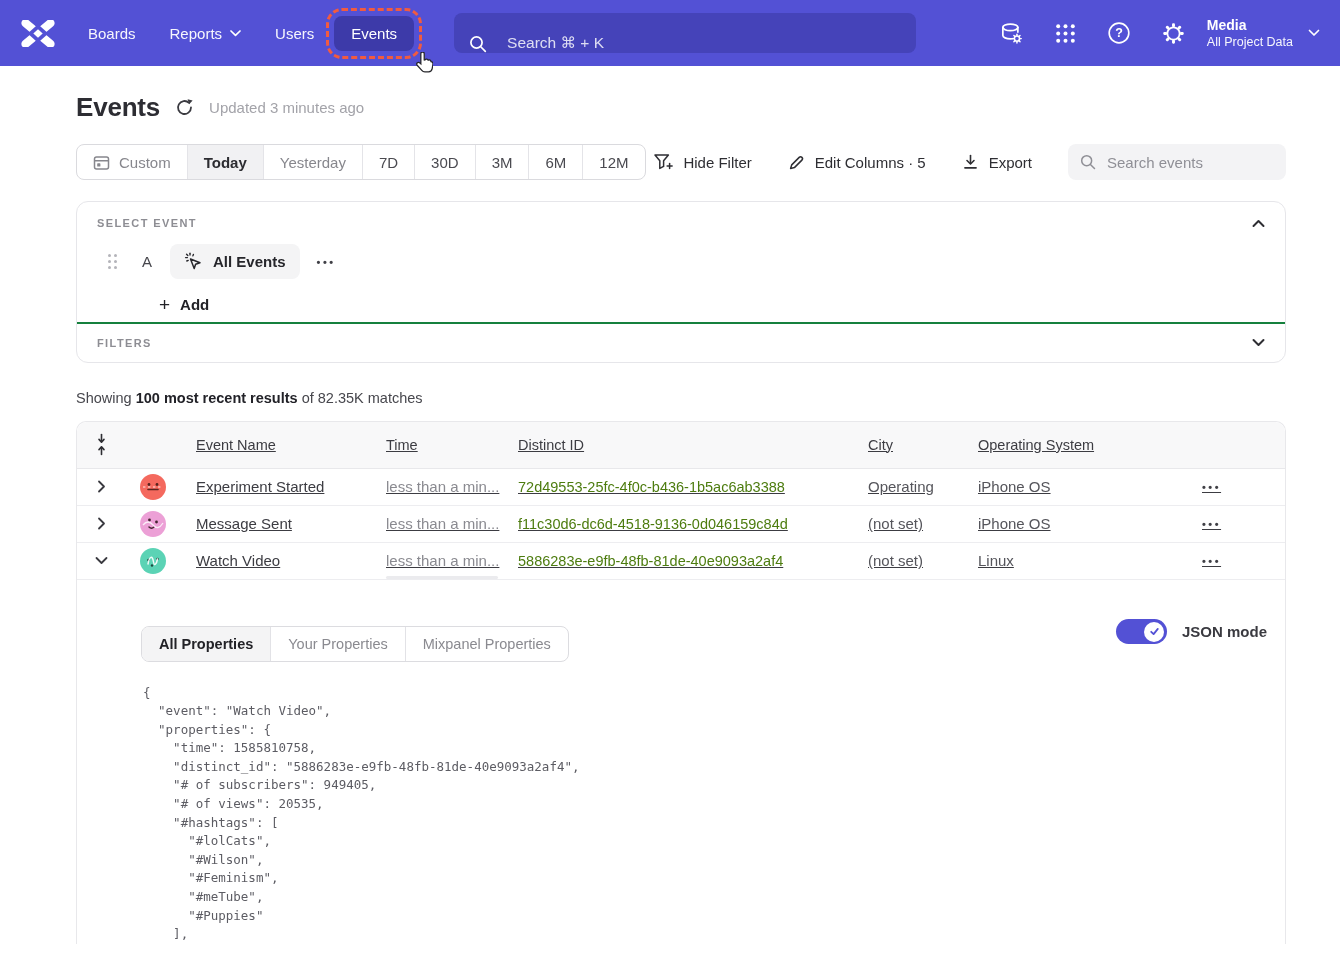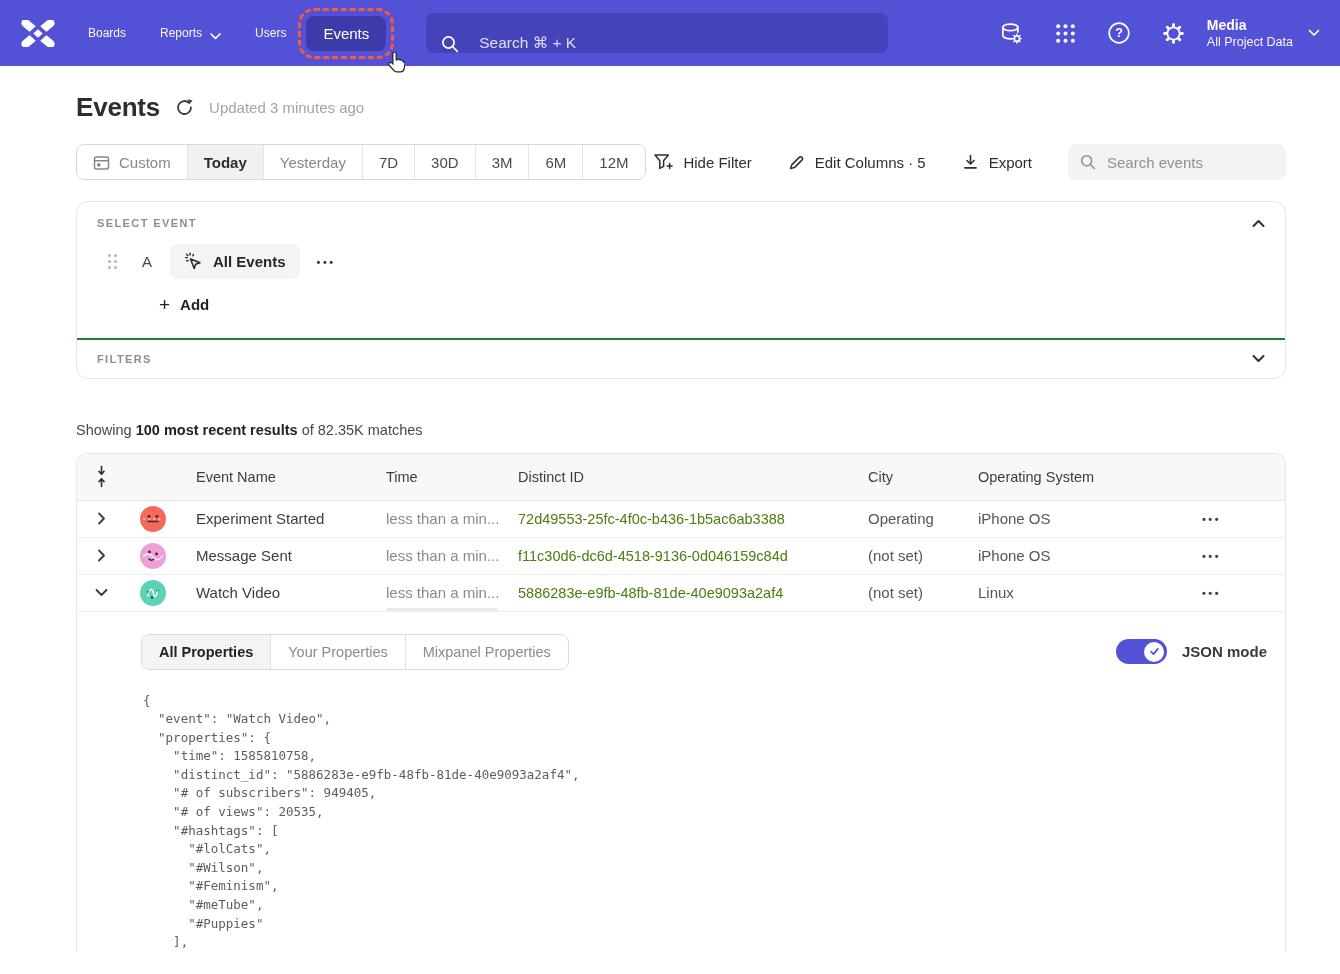--- a/index.html
+++ b/index.html
@@ -9,22 +9,22 @@
     background:#ffffff; font-family:"Liberation Sans", sans-serif;
     -webkit-font-smoothing:antialiased;
   }
   
   .nav {
     height:66px; background:#5351d5; display:flex; align-items:center;
     padding:0 20px; color:#fff; position:relative;
   }
   .logo { display:flex; align-items:center; cursor:pointer; }
   .nav-item {
-    color:rgba(255,255,255,.95); font-size:12px; font-weight:500;
-    margin-left:34px; display:flex; align-items:flex-end; gap:8px;
+    color:rgba(255,255,255,.95); font-size:15px; font-weight:500;
+    margin-left:34px; display:flex; align-items:center; gap:8px;
     cursor:pointer; text-decoration:none; white-space:nowrap;
   }
   .events-wrap {
     margin-left:12px; border:3px dashed #f15b40; border-radius:16px;
     padding:5px; position:relative;
   }
   .events-btn {
     background:rgba(10,8,70,.30); border-radius:8px; padding:9px 17px;
     font-size:15px; font-weight:500; color:#fff; cursor:pointer; white-space:nowrap;
   }
@@ -75,21 +75,21 @@
     display:flex; align-items:center; gap:9px; padding:0 12px;
   }
   .events-search input {
     flex:1; min-width:0; background:transparent; border:none; outline:none;
     font-size:15px; color:#55555b; font-family:"Liberation Sans",sans-serif;
   }
   .events-search input::placeholder { color:#8f8f96; }
 
   
   .qcard { margin-top:21px; border:1px solid #e6e6ea; border-radius:12px; }
-  .qtop { padding:15px 20px 23px; }
+  .qtop { padding:15px 20px 7px; }
   .qlabel-row { display:flex; justify-content:space-between; align-items:center; }
   .qlabel { font-size:11px; font-weight:700; letter-spacing:1.4px; color:#8d8d93; }
   .chev-btn { display:flex; cursor:pointer; }
   .event-row { margin-top:15px; display:flex; align-items:center; }
   .drag { margin-left:11px; display:grid; grid-template-columns:3px 3px; gap:3px; cursor:grab; }
   .drag span { width:3px; height:3px; border-radius:50%; background:#b4b4ba; }
   .step-letter { margin-left:25px; width:13px; font-size:15px; color:#47474d; }
   .event-chip {
     margin-left:15px; display:flex; align-items:center; gap:10px; background:#f4f4f5;
     border-radius:8px; padding:8px 14px; font-size:15px; font-weight:700; color:#26262b;
@@ -100,26 +100,26 @@
   .add-row {
     margin-top:17px; margin-left:62px; display:inline-flex; align-items:center; gap:10px;
     font-size:15px; font-weight:600; color:#222227; cursor:pointer;
   }
   .plus-glyph { font-size:19px; font-weight:400; line-height:14px; color:#222227; }
   .filters-row {
     border-top:2px solid #15803d; padding:13px 20px;
     display:flex; justify-content:space-between; align-items:center;
   }
 
-  .results { margin-top:43px; font-size:14.5px; color:#47474d; }
+  .results { margin-top:27px; font-size:14.5px; color:#47474d; }
   .results b { color:#222228; }
 
   
   .tcard { margin-top:15px; border:1px solid #e8e8eb; border-bottom:none; border-radius:10px 10px 0 0; }
-  .tgrid { display:grid; grid-template-columns:48px 56px 190px 132px 350px 110px 210px 1fr; }
+  .tgrid { display:grid; grid-template-columns:48px 56px 190px 132px 350px 110px 210px 1fr;text-decoration:underline; }
   .thead {
     height:47px; background:#f8f8f9; border-bottom:1px solid #e8e8eb;
     border-radius:10px 10px 0 0; font-size:14.5px; font-weight:500; color:#3c3c42;
   }
   .th { display:flex; align-items:center; padding-left:15px; }
   .th.center { justify-content:center; padding-left:0; }
   .trow { height:37px; border-bottom:1px solid #ededf0; font-size:15px; color:#3c3c42; }
   .td { display:flex; align-items:center; height:100%; padding-left:15px; position:relative; }
   .td.center { justify-content:center; padding-left:0; }
   .expander { display:flex; cursor:pointer; }
@@ -129,21 +129,21 @@
     position:absolute; left:15px; bottom:0; width:112px; height:3px;
     background:#ebebee; border-radius:2px;
   }
   .cell-id { color:#4d7c0f; font-size:14.5px; cursor:pointer; }
   .cell-dim { color:#55555b; }
   .row-dots { margin-left:14px; }
 
   
   .detail { padding:22px 18px 0 64px; }
   .detail-head { display:flex; align-items:center; justify-content:space-between; }
-  .tabs { display:flex; border:1px solid #dcdce0; border-radius:8px; overflow:hidden; height:36px; background:#fff; }
+  .tabs { display:flex; border:1px solid #dcdce0; border-radius:8px; overflow:hidden; height:36px; background:#fff;margin-top:24px; }
   .tab {
     display:flex; align-items:center; padding:0 17px; font-size:14.5px;
     color:#8a8a90; font-weight:500; border-left:1px solid #e2e2e6; cursor:pointer; white-space:nowrap;
   }
   .tab:first-child { border-left:none; }
   .tab.active { background:#f4f4f5; color:#222227; font-weight:700; }
   .json-toggle-group { display:flex; align-items:center; }
   .toggle { width:51px; height:25px; border-radius:13px; background:#5351d5; position:relative; cursor:pointer; }
   .knob {
     position:absolute; right:2.5px; top:2.5px; width:20px; height:20px; border-radius:50%;

